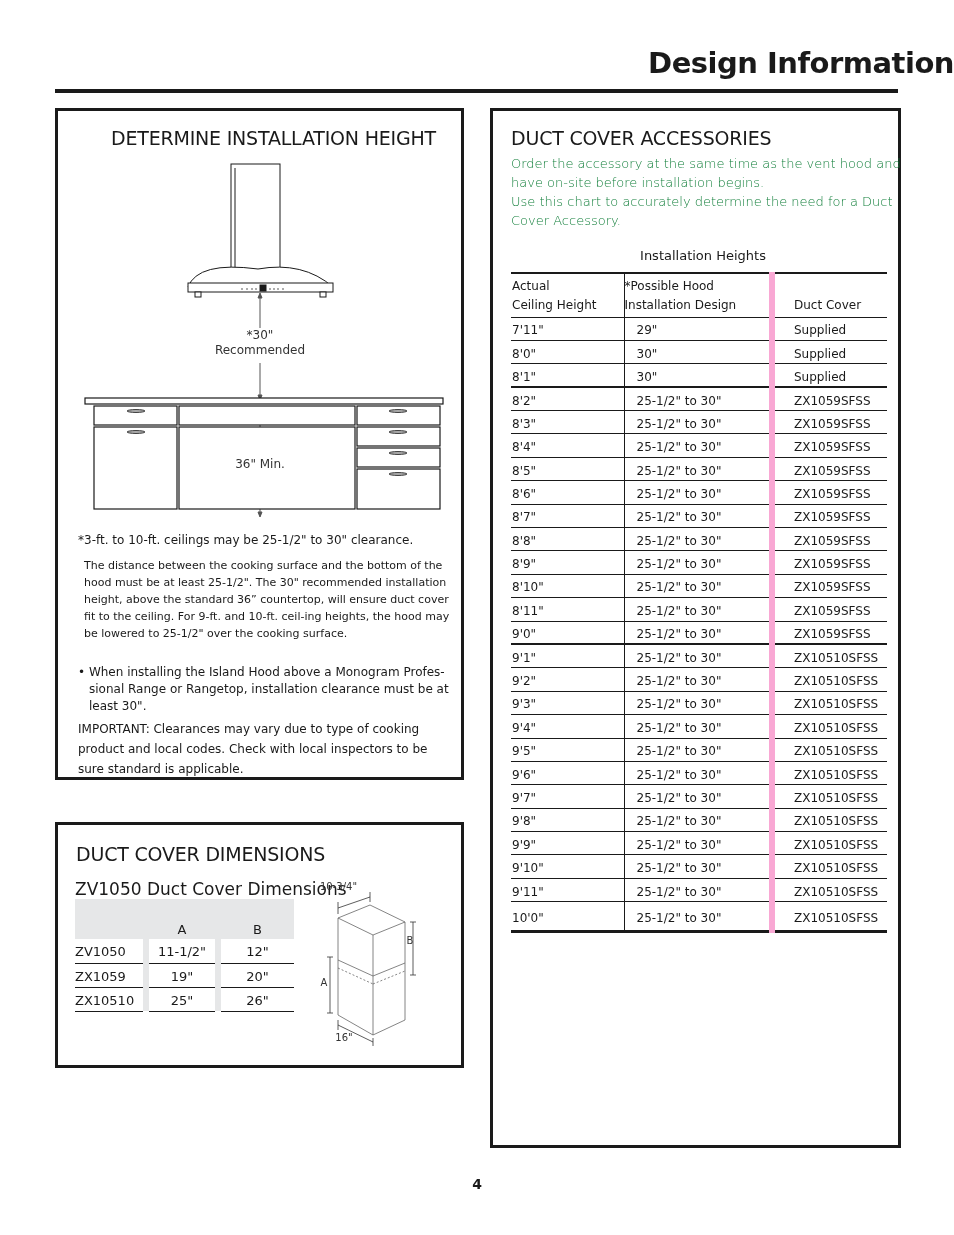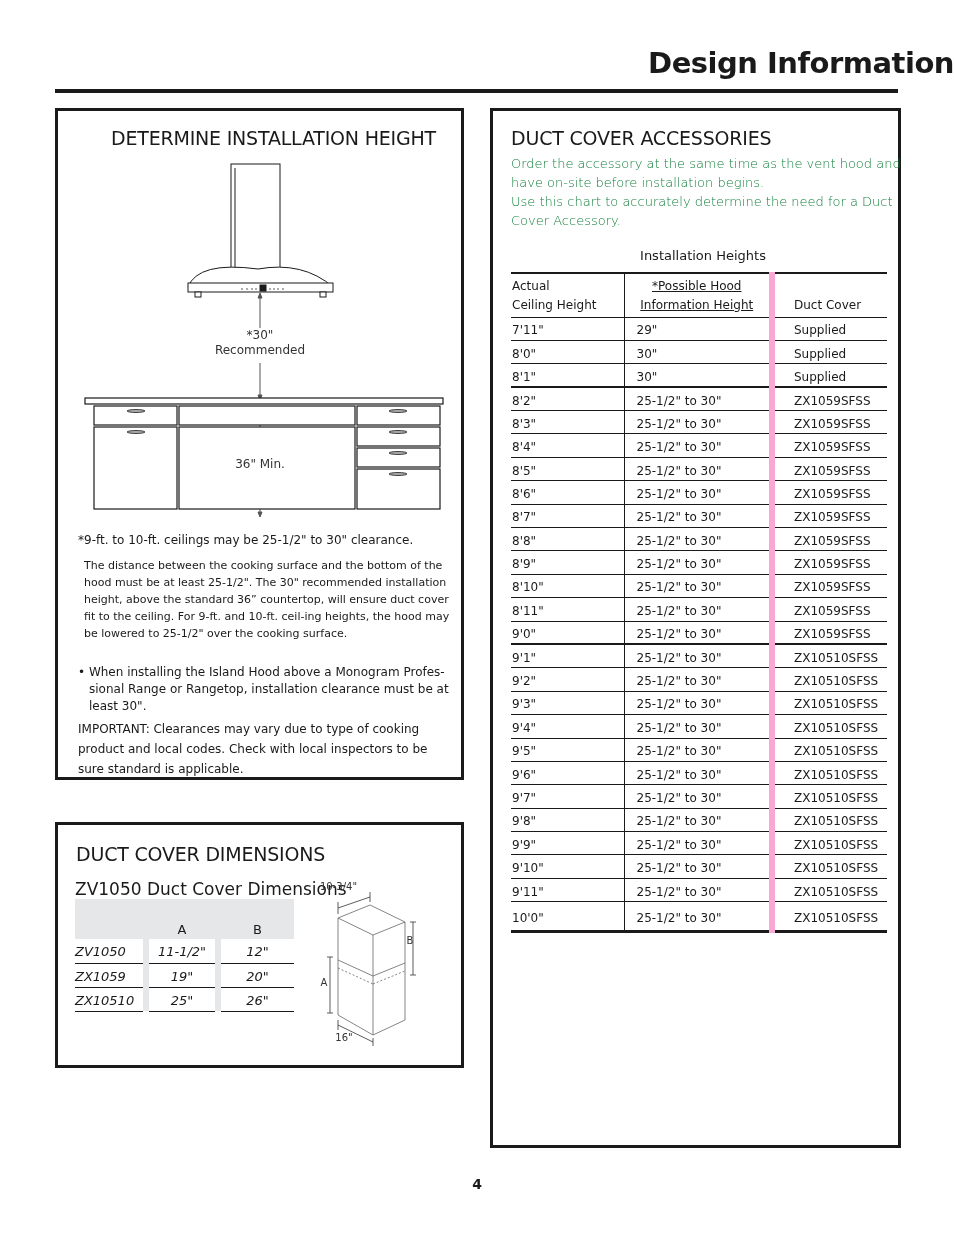--- a/index.html
+++ b/index.html
@@ -19,38 +19,38 @@
   .note-para { position: absolute; left: 26px; top: 446px; font-size: 11px; width: 372px; line-height: 17px; }
   .note-bullet { position: absolute; left: 20px; top: 553px; font-size: 12px; width: 380px; line-height: 17px; padding-left: 11px; text-indent: -11px; }
   .note-important { position: absolute; left: 20px; top: 608px; font-size: 12px; width: 372px; line-height: 20px; }
 
   
   #p-dims { left: 55px; top: 822px; width: 409px; height: 246px; }
   #p-dims .panel-heading { left: 18px; top: 18px; text-align: center; }
   .dims-subtitle { position: absolute; left: 17px; top: 54px; font-size: 17px; }
   .dims-table { position: absolute; left: 17px; top: 74px; width: 219px; border-collapse: collapse; font-size: 13px; }
   .dims-table th { background: #e6e7e8; font-weight: normal; height: 40px; vertical-align: bottom; padding-bottom: 2px; }
-  .dims-table td { height: 24px; border-bottom: 1px solid #1a1a1a; text-align: center; padding-top: 2px; font-style: italic; }
+  .dims-table td { height: 24px; border-bottom: 1px solid #1a1a1a; text-align: center; padding-top: 2px; }
   .dims-table td.model { text-align: left; }
   .dims-table td.gap { width: 6px; background: #e6e7e8; border-bottom: none; }
   .dims-table th.gap { width: 6px; }
 
   
   #p-acc { left: 490px; top: 108px; width: 411px; height: 1040px; }
   #p-acc .panel-heading { left: 18px; top: 16px; }
   .acc-intro { position: absolute; left: 18px; top: 43px; font-size: 13px; line-height: 19px; width: 390px; color: #15803d; font-weight: 300; }
   .acc-caption { position: absolute; left: 0; width: 420px; top: 137px; text-align: center; font-size: 13px; }
   .acc-table { position: absolute; left: 18px; top: 161px; width: 376px; border-collapse: collapse; font-size: 12px; }
   .acc-table thead tr { border-top: 2px solid #1a1a1a; }
   .acc-table th { font-weight: normal; text-align: left; vertical-align: bottom; height: 44px; padding-bottom: 2px; line-height: 19px; border-bottom: 1px solid #1a1a1a; }
   .acc-table td { height: 23.4px; border-bottom: 1px solid #1a1a1a; padding-top: 3px; vertical-align: middle; }
   .acc-table td.c1, .acc-table th.c1 { width: 113px; padding-left: 1px; }
   .acc-table td.c2, .acc-table th.c2 { width: 148px; border-left: 1px solid #1a1a1a; padding-left: 12px; }
   .acc-table td.c3, .acc-table th.c3 { border-left: 6px solid #f9a8d4; padding-left: 19px; }
-  .acc-table th.c2 { text-align: center; padding-left: 0; text-decoration: underline; }
+  .acc-table th.c2 { padding-left: 0; }
   .acc-table tr.group-break td { border-top: 2px solid #1a1a1a; }
   .acc-table tr.last td { height: 30px; border-bottom: 3px solid #1a1a1a; }
   .page-number { position: absolute; top: 1176px; left: 0; width: 954px; text-align: center; font-size: 14px; font-weight: bold; }
 </style>
 </head>
 <body>
 
 <h1 class="page-title">Design Information</h1>
 <div class="title-rule"></div>
 
@@ -103,21 +103,21 @@
         <ellipse cx="340" cy="321" rx="9" ry="1.5"></ellipse>
         <ellipse cx="340" cy="342" rx="9" ry="1.5"></ellipse>
         <ellipse cx="340" cy="363" rx="9" ry="1.5"></ellipse>
       </g>
     </g>
   </svg>
   <div class="diag-label" style="left:172px; top:217px; width:60px;">*30"</div>
   <div class="diag-label" style="left:142px; top:232px; width:120px;">Recommended</div>
   <div class="diag-label" style="left:162px; top:346px; width:80px; background:#fff;">36" Min.</div>
 
-  <p class="note-star">*9-ft. to 10-ft. ceilings may be 25-1/2" to 30" clearance.</p>
+  <p class="note-star">*3-ft. to 10-ft. ceilings may be 25-1/2" to 30" clearance.</p>
   <p class="note-para">The distance between the cooking surface and the bottom of the hood must be at least 25-1/2". The 30" recommended installation height, above the standard 36” countertop, will ensure duct cover fit to the ceiling. For 9-ft. and 10-ft. ceil-ing heights, the hood may be lowered to 25-1/2" over the cooking surface.</p>
   <p class="note-bullet">• When installing the Island Hood above a Monogram Profes-sional Range or Rangetop, installation clearance must be at least 30".</p>
   <p class="note-important">IMPORTANT: Clearances may vary due to type of cooking product and local codes. Check with local inspectors to be sure standard is applicable.</p>
 </section>
 
 <section class="panel" id="p-dims">
   <h2 class="panel-heading">DUCT COVER DIMENSIONS</h2>
   <div class="dims-subtitle">ZV1050 Duct Cover Dimensions</div>
   <table class="dims-table">
     <thead>
@@ -193,21 +193,21 @@
   <div class="acc-intro">
     <div>Order the accessory at the same time as the vent hood and have on-site before installation begins.</div>
     <div>Use this chart to accurately determine the need for a Duct Cover Accessory.</div>
   </div>
   <div class="acc-caption">Installation Heights</div>
 
   <table class="acc-table">
     <thead>
       <tr>
         <th class="c1"><span>Actual</span><br><span>Ceiling Height</span></th>
-        <th class="c2"><span>*Possible Hood</span><br><span>Information Height</span></th>
+        <th class="c2"><span>*Possible Hood</span><br><span>Installation Design</span></th>
         <th class="c3">Duct Cover</th>
       </tr>
     </thead>
     <tbody id="acc-body">
         <tr>
           <td class="c1">7'11"</td>
           <td class="c2">29"</td>
           <td class="c3">Supplied</td>
         </tr>
         <tr>

